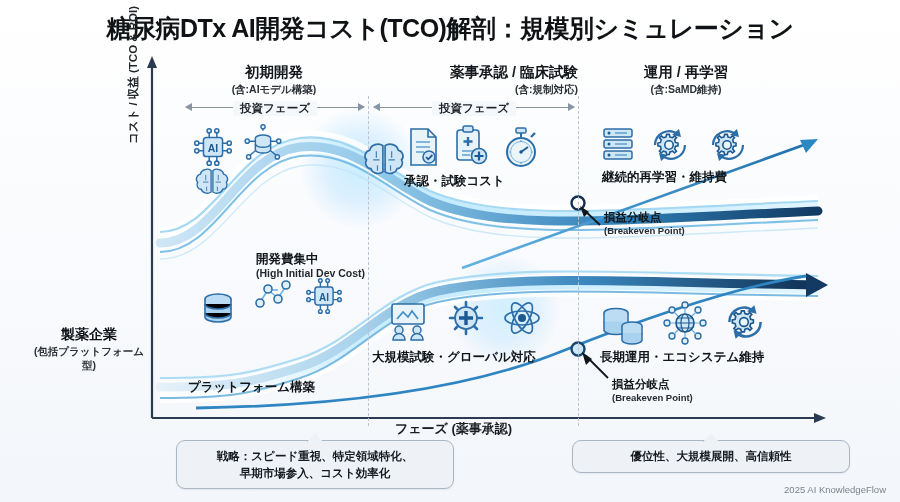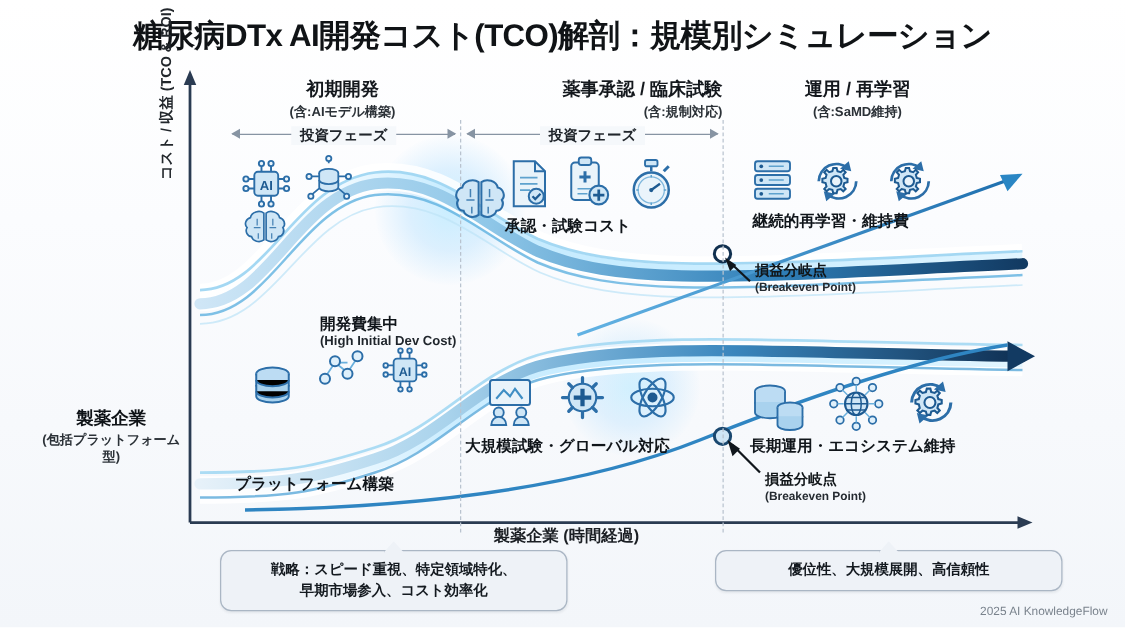--- a/index.html
+++ b/index.html
@@ -236,21 +236,21 @@
     <span class="pb-arrow r"></span>
     <span class="pb-text">投資フェーズ</span>
   </div>
 
   <div class="row-label" style="left:28px;top:326px;width:122px;">
     <div class="rl-main">製薬企業</div>
     <div class="rl-sub">(包括プラットフォーム型)</div>
   </div>
 
   <div class="ylabel">コスト / 収益 (TCO &amp; ROI)</div>
-  <div class="xlabel">製薬企業 (時間経過)</div>
+  <div class="xlabel">フェーズ (薬事承認)</div>
 
   <div class="icon" style="left:192px;top:126px;">
     <svg width="42" height="42" viewBox="0 0 44 44">
       <g stroke="#2c6ea8" stroke-width="1.6" fill="none">
         <rect x="12" y="12" width="20" height="20" rx="3" fill="#cfe6f6"></rect>
         <path d="M18 12V6M26 12V6M18 32v6M26 32v6M12 18H6M12 26H6M32 18h6M32 26h6"></path>
         <circle cx="18" cy="5" r="2.2" fill="#eaf4fb"></circle>
           <circle cx="26" cy="5" r="2.2" fill="#eaf4fb"></circle>
         <circle cx="18" cy="39" r="2.2" fill="#eaf4fb"></circle>
           <circle cx="26" cy="39" r="2.2" fill="#eaf4fb"></circle>

